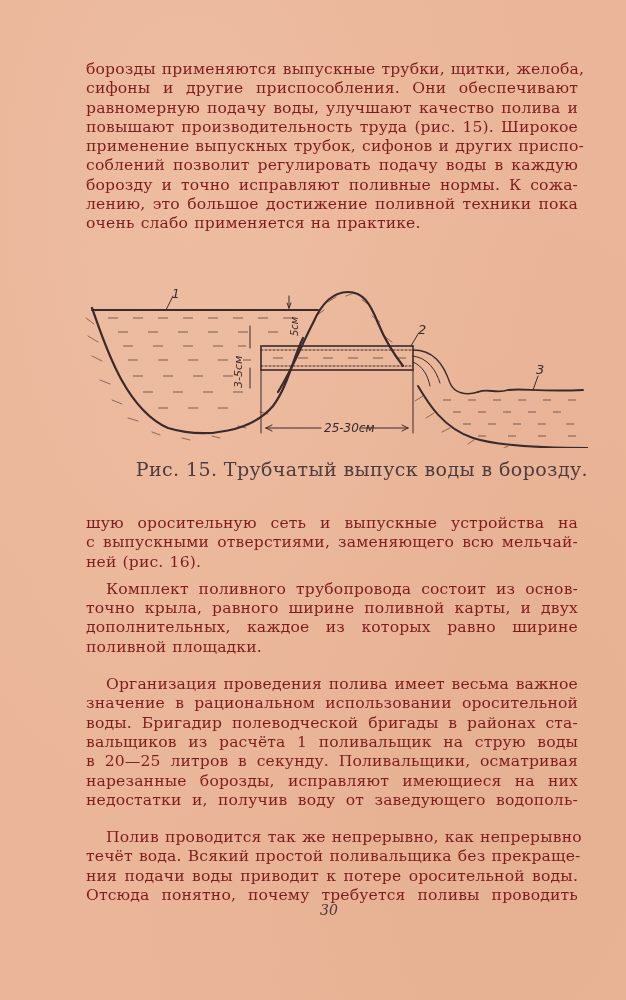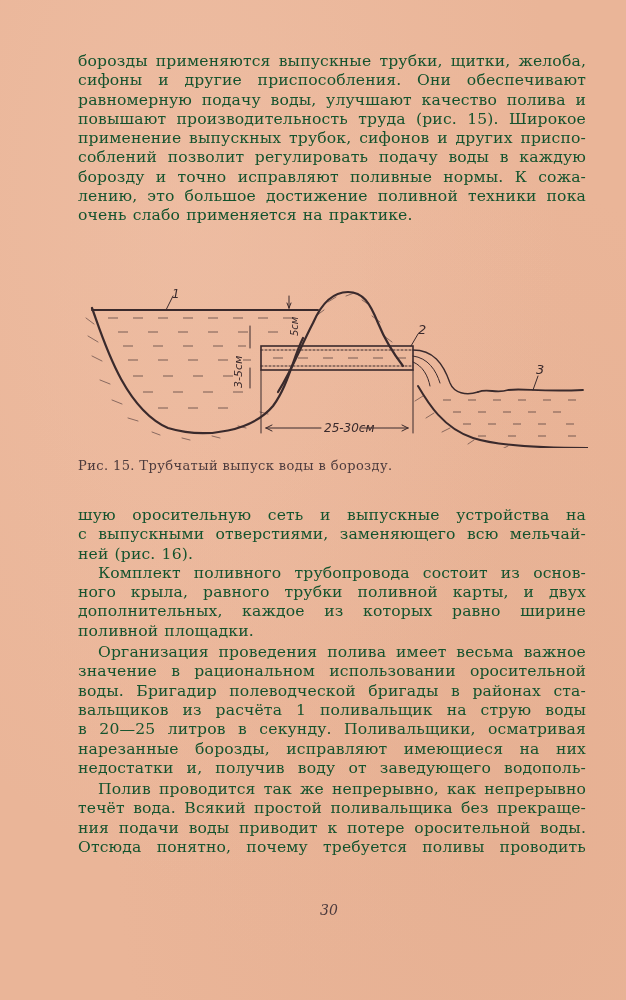--- a/index.html
+++ b/index.html
@@ -22,24 +22,24 @@
     .page {
       position: absolute;
       left: 78px;
       top: 52px;
       width: 508px;
     }
     .para {
       font-size: 15.6px;
       line-height: 19.3px;
       text-align: justify;
-      margin: 0;
+      margin: 8px;
       letter-spacing: 0.15px;
       word-spacing: 1px;
-      color: #14532d;
+      color: #7f1d1d;
     }
     .para .line {
       display: block;
       text-align: justify;
       text-align-last: justify;
       white-space: nowrap;
       overflow: visible;
     }
     .para .line.last {
       text-align-last: left;
@@ -54,22 +54,22 @@
     .figure svg {
       width: 510px;
       height: 160px;
       display: block;
     }
     .caption {
       position: absolute;
       left: 78px;
       top: 458px;
       width: 510px;
-      text-align: left;
-      font-size: 13px;
+      text-align: right;
+      font-size: 19px;
       letter-spacing: 0.4px;
       color: #4d3b3d;
       font-family: "DejaVu Serif", "Liberation Serif", serif;
     }
     .block2 {
       position: absolute;
       left: 78px;
       top: 506px;
       width: 508px;
     }
@@ -178,21 +178,21 @@
 <div class="caption">Рис. 15. Трубчатый выпуск воды в борозду.</div>
 
 <div class="block2">
   <p class="para">
     <span class="line">шую оросительную сеть и выпускные устройства на</span>
     <span class="line">с выпускными отверстиями, заменяющего всю мельчай-</span>
     <span class="line last">ней (рис. 16).</span>
   </p>
   <p class="para">
     <span class="line" style="padding-left:20px">Комплект поливного трубопровода состоит из основ-</span>
-    <span class="line">ного крыла, равного трубки поливной карты, и двух</span>
+    <span class="line">точно крыла, равного ширине поливной карты, и двух</span>
     <span class="line">дополнительных, каждое из которых равно ширине</span>
     <span class="line last">поливной площадки.</span>
   </p>
   <div class="gap-small"></div>
   <p class="para">
     <span class="line" style="padding-left:20px">Организация проведения полива имеет весьма важное</span>
     <span class="line">значение в рациональном использовании оросительной</span>
     <span class="line">воды. Бригадир полеводческой бригады в районах ста-</span>
     <span class="line">вальщиков из расчёта 1 поливальщик на струю воды</span>
     <span class="line">в 20—25 литров в секунду. Поливальщики, осматривая</span>

